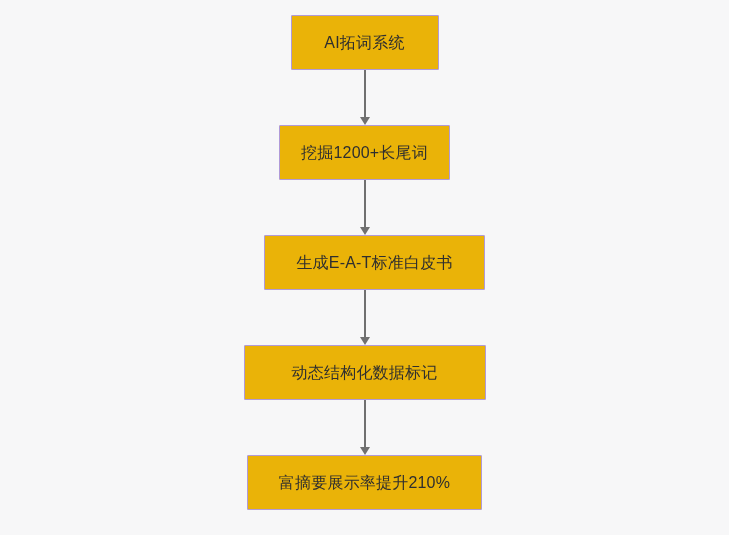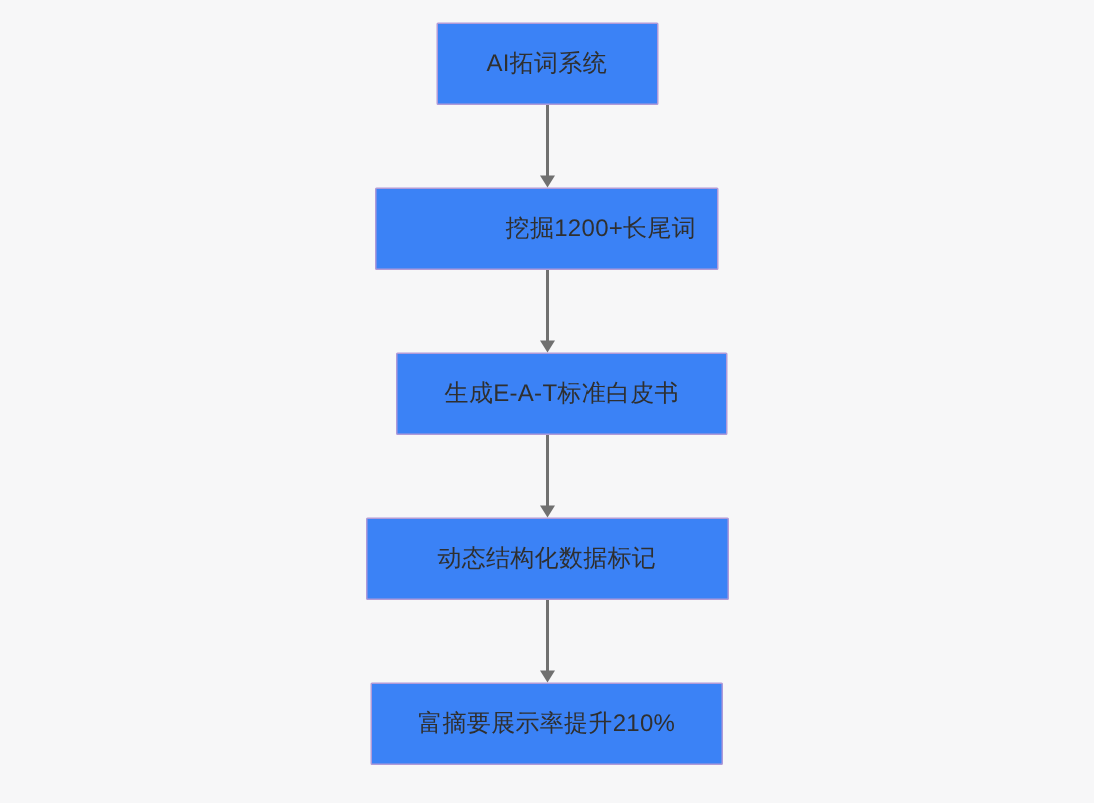--- a/index.html
+++ b/index.html
@@ -25,41 +25,41 @@
     left: 0;
     top: 0;
     width: 729px;
     display: flex;
     flex-direction: column;
     align-items: center;
   }
 
   .node {
     box-sizing: border-box;
-    background: #3b82f6;
+    background: #eab308;
     border: 1px solid #b09ad8;
     border-radius: 1px;
     height: 55px;
     display: flex;
     align-items: center;
     justify-content: center;
     padding: 0 14px;
   }
 
   .node-label {
     font-size: 16px;
     line-height: 1;
     color: #2f2f2f;
     white-space: nowrap;
     letter-spacing: 0.2px;
   }
 
   
   .node-w1 { width: 148px; }
-  .node-w2 { width: 229px; justify-content: flex-end; }
+  .node-w2 { width: 171px; }
   .node-w3 { width: 221px; margin-left: 20px; }
   .node-w4 { width: 242px; }
   .node-w5 { width: 235px; }
 
   .connector {
     position: relative;
     width: 14px;
     height: 55px;
     display: flex;
     justify-content: center;

